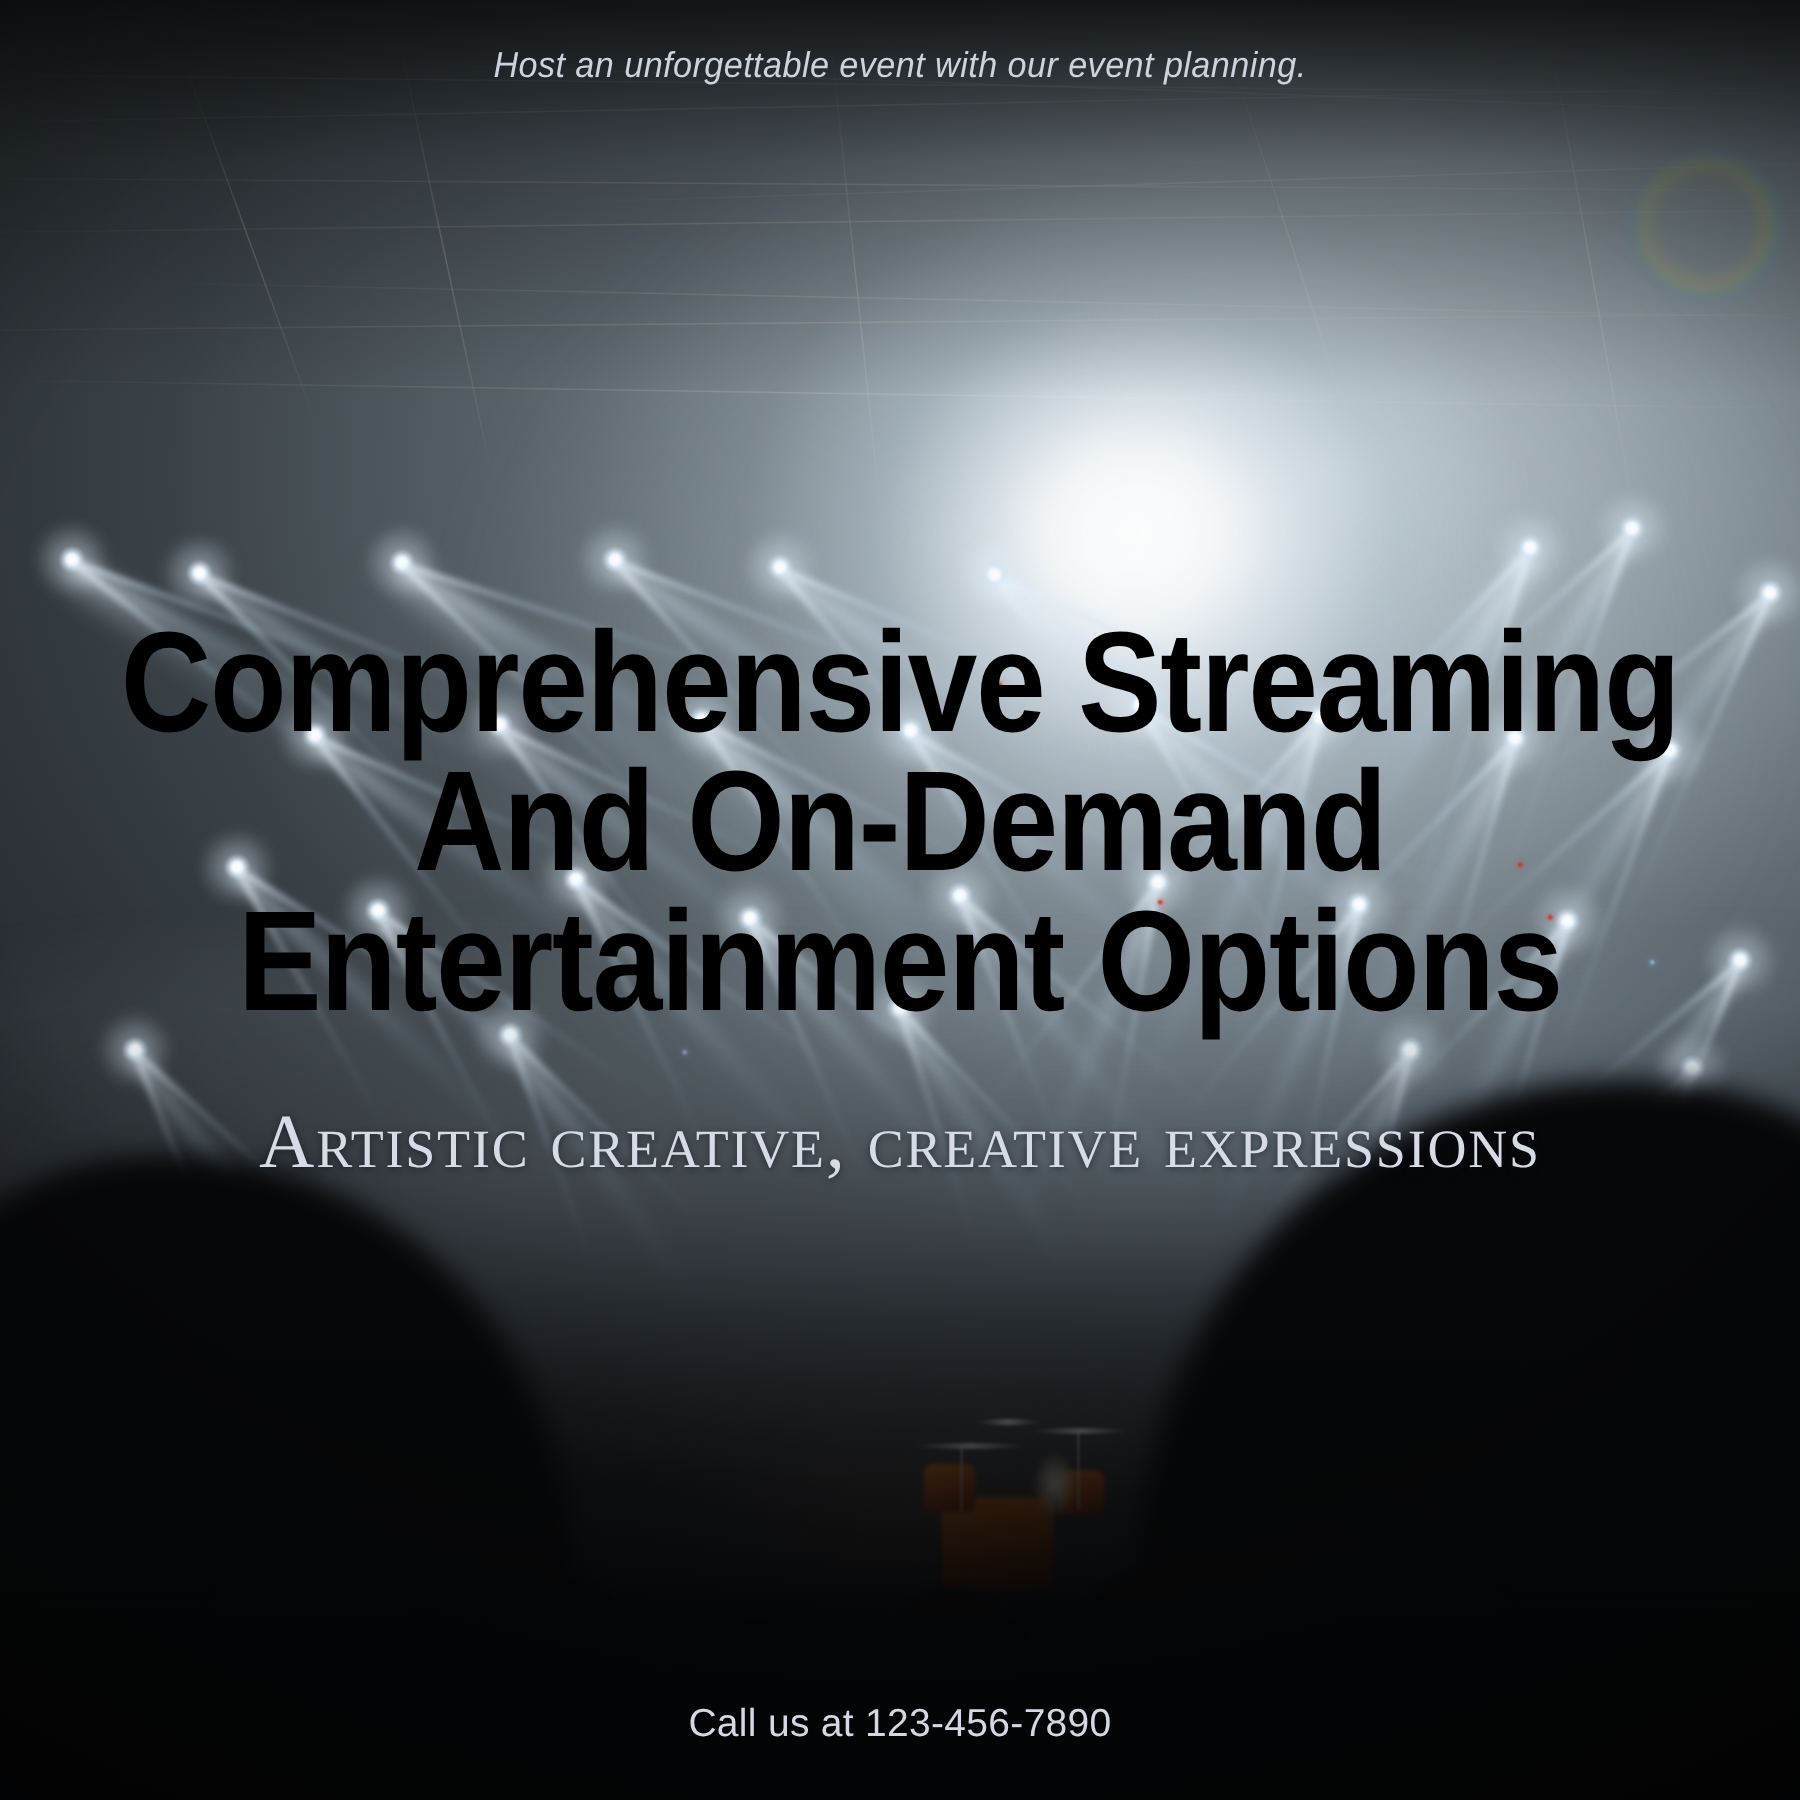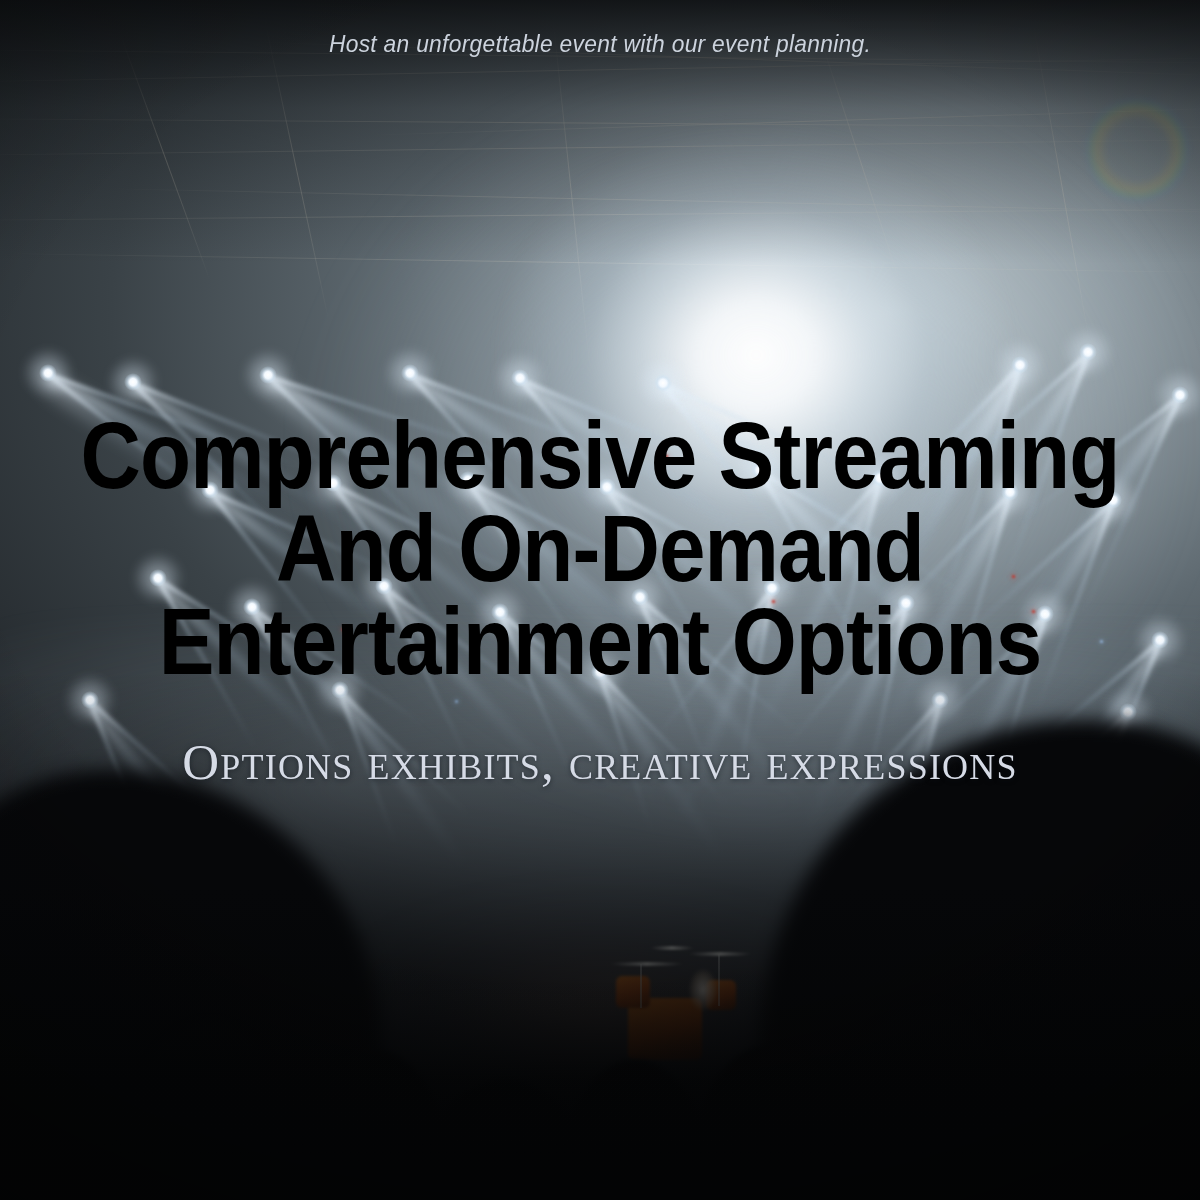--- a/index.html
+++ b/index.html
@@ -499,17 +499,18 @@
   <div class="content">
 
     <div class="tagline">Host an unforgettable event with our event planning.</div>
 
     <div class="headline">
       <span class="ln">Comprehensive Streaming</span>
       <span class="ln">And On-Demand</span>
       <span class="ln">Entertainment Options</span>
     </div>
 
-    <div class="subtitle">Options exhibits, creative expressions</div>
-
+    <div class="subtitle">Artistic creative, creative expressions</div>
+
+    <div class="cta">Call us at 123-456-7890</div>
 
   </div>
 </div>
 
 </body></html>

